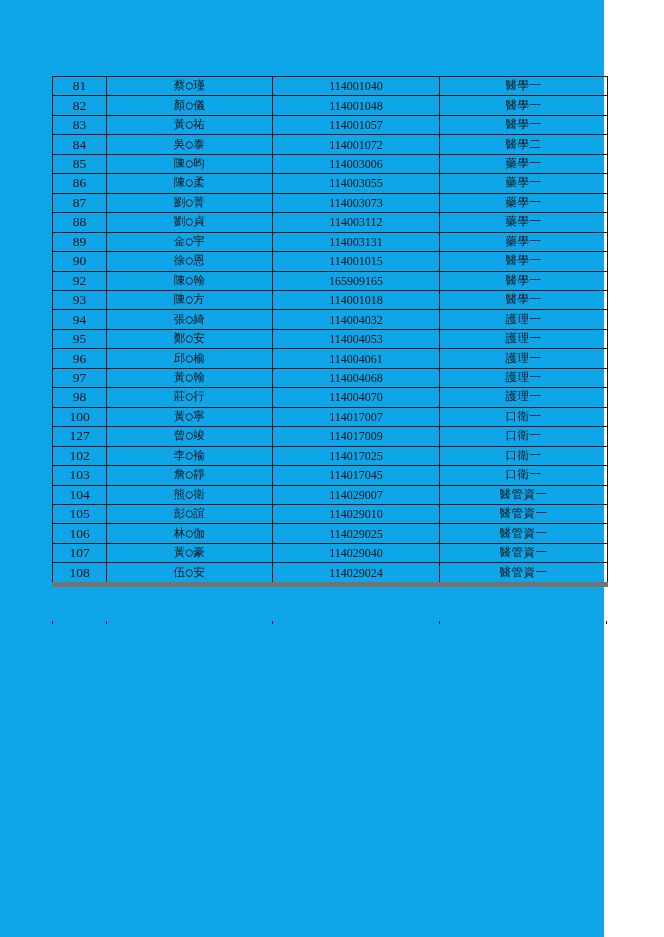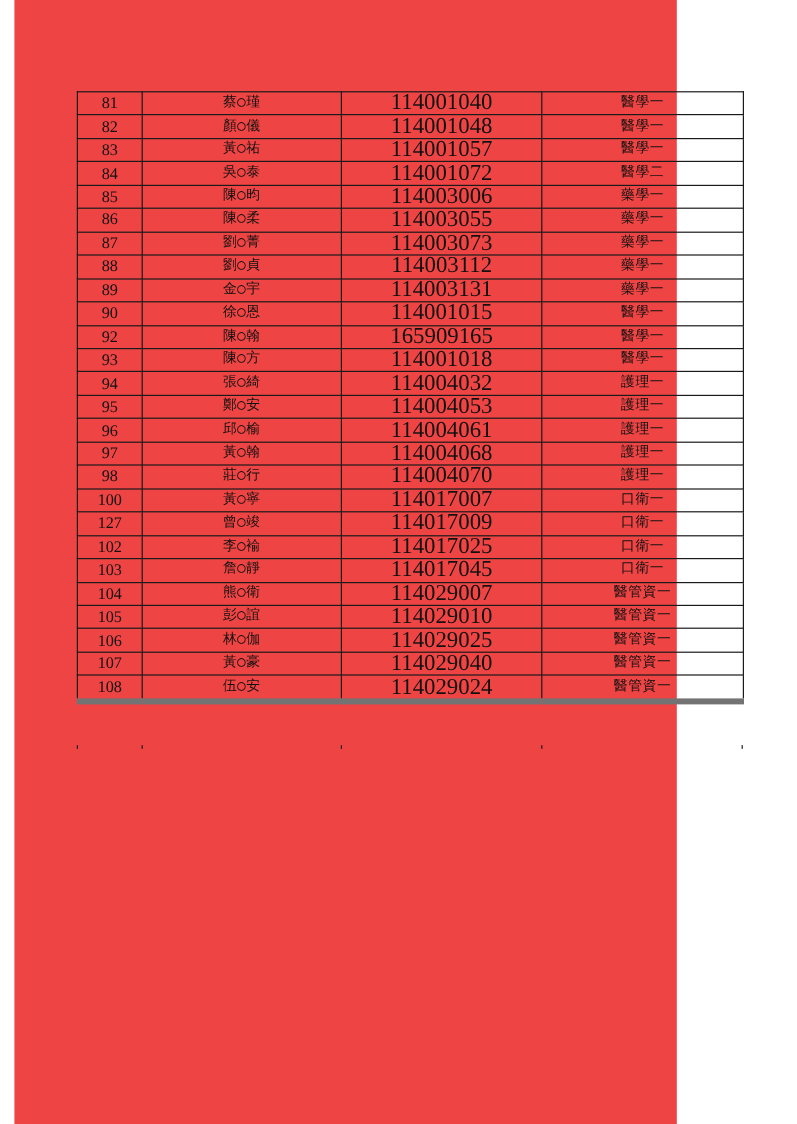--- a/index.html
+++ b/index.html
@@ -10,23 +10,23 @@
     body {
       width: 664px;
       height: 937px;
       position: relative;
       overflow: hidden;
       font-family: "Liberation Serif", "DejaVu Serif", serif;
       color: #111111;
     }
     .page {
       position: absolute;
-      left: 12px; top: 0;
-      width: 552px; height: 937px;
-      background: #ef4444;
+      left: 0; top: 0;
+      width: 604px; height: 937px;
+      background: #0ea5e9;
     }
     table.roster {
       position: absolute;
       left: 52px;
       top: 76px;
       width: 555px;
       border-collapse: collapse;
       table-layout: fixed;
     }
     table.roster col.c-no { width: 54px; }
@@ -38,21 +38,21 @@
       height: 18.46px;
       padding: 0;
       text-align: center;
       vertical-align: middle;
       font-size: 13px;
       line-height: 18px;
       white-space: nowrap;
       overflow: hidden;
     }
     table.roster td.no { font-size: 13.5px; }
-    table.roster td.sid { font-size: 19px; }
+    table.roster td.sid { font-size: 12px; }
     table.roster td.name,
     table.roster td.dept {
       font-family: Liberation Mono, monospace;
       font-size: 11.5px;
       letter-spacing: 0.5px;
     }
     table.roster tr:last-child td {
       border-bottom: 5px solid #737373;
     }
     

